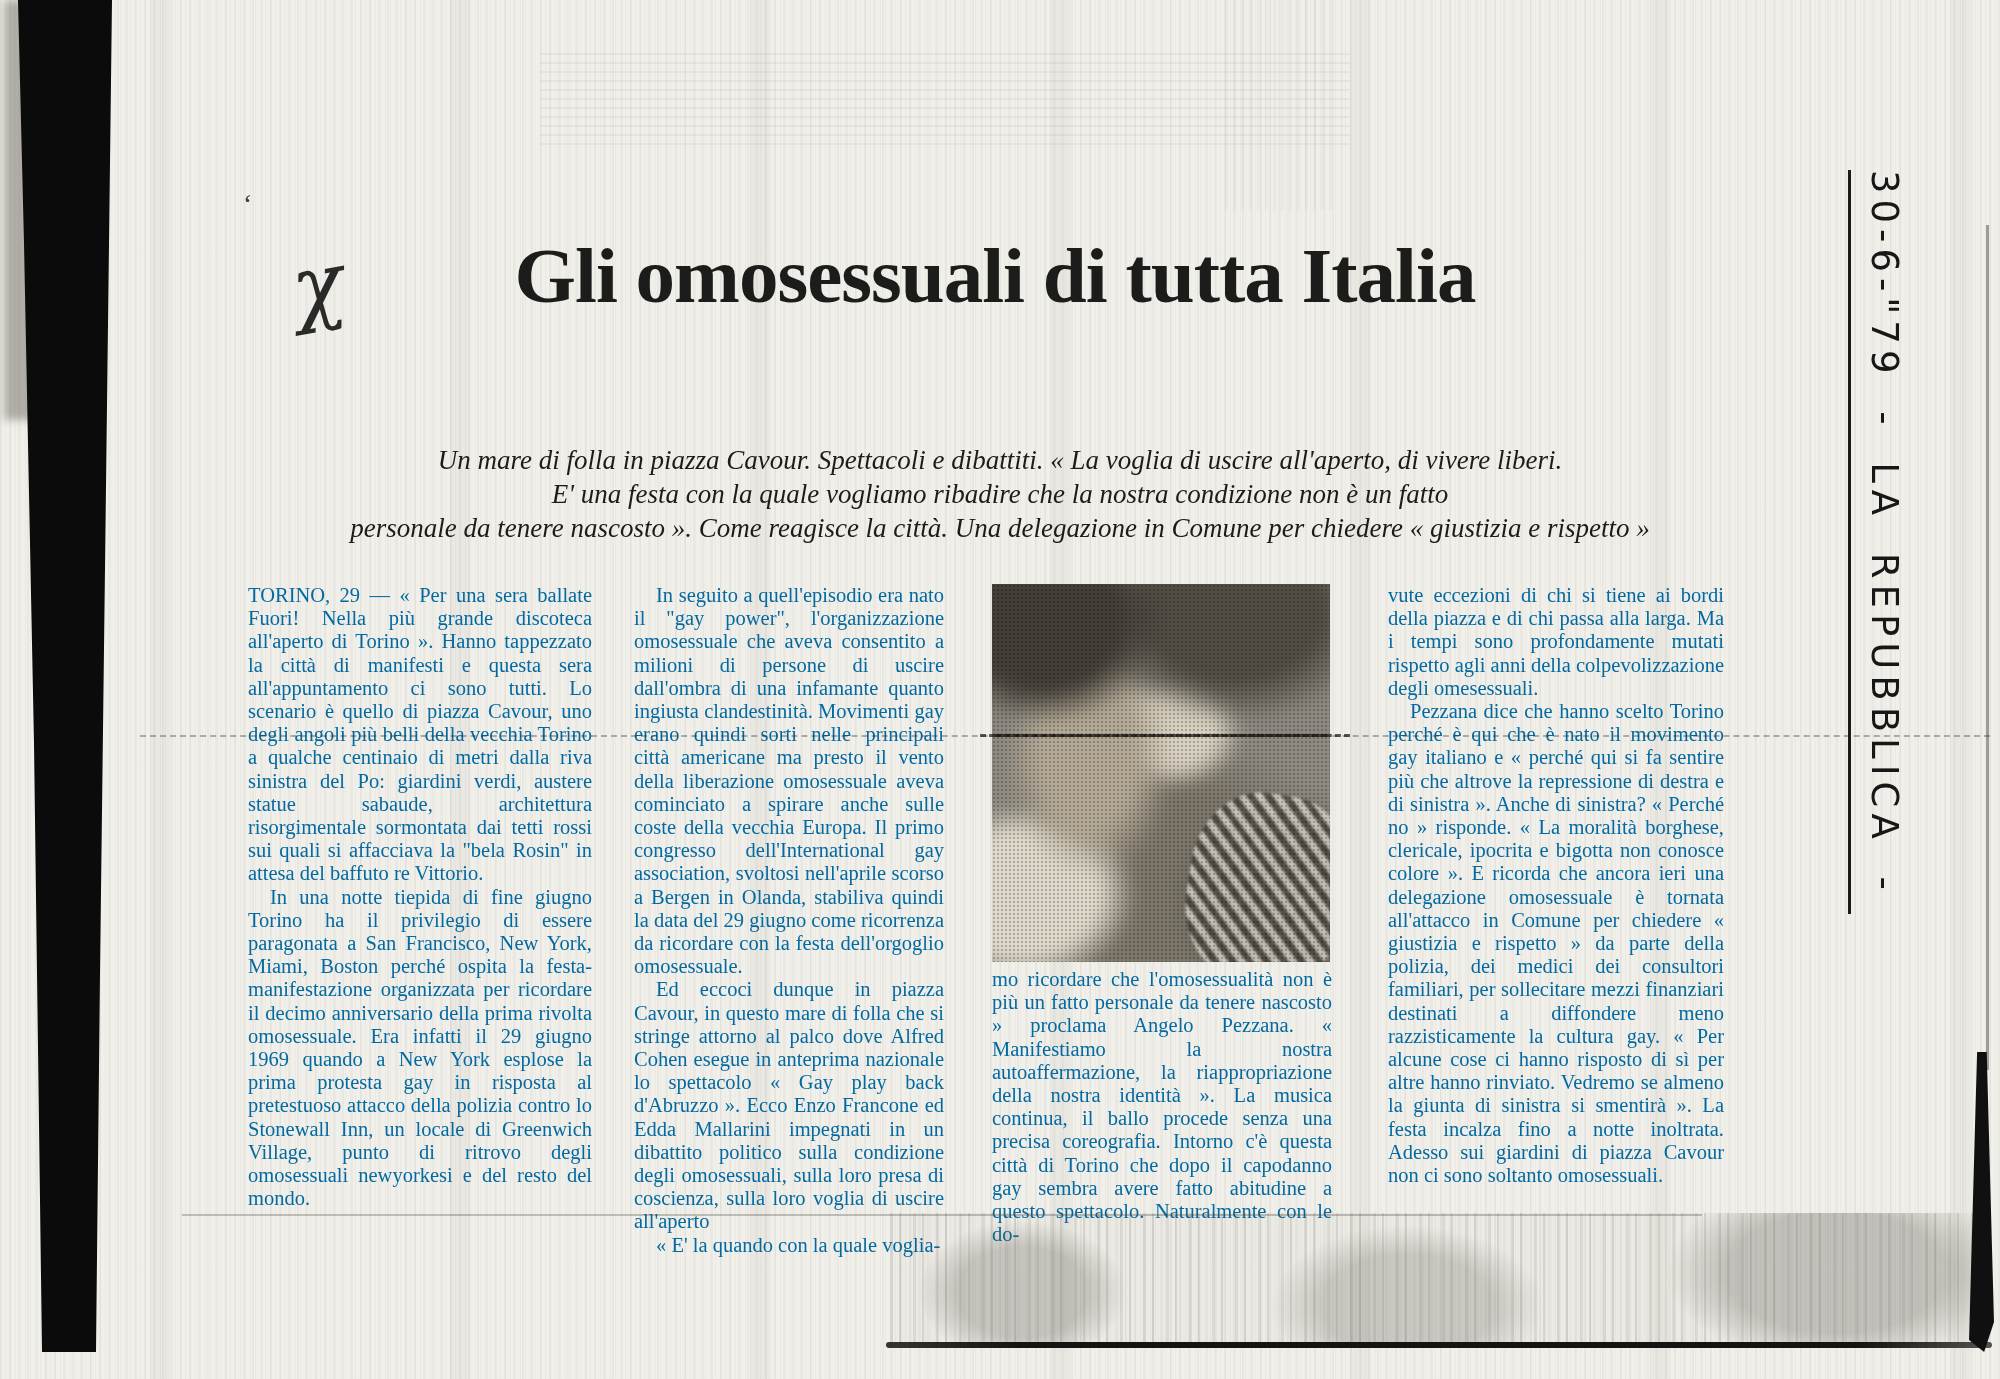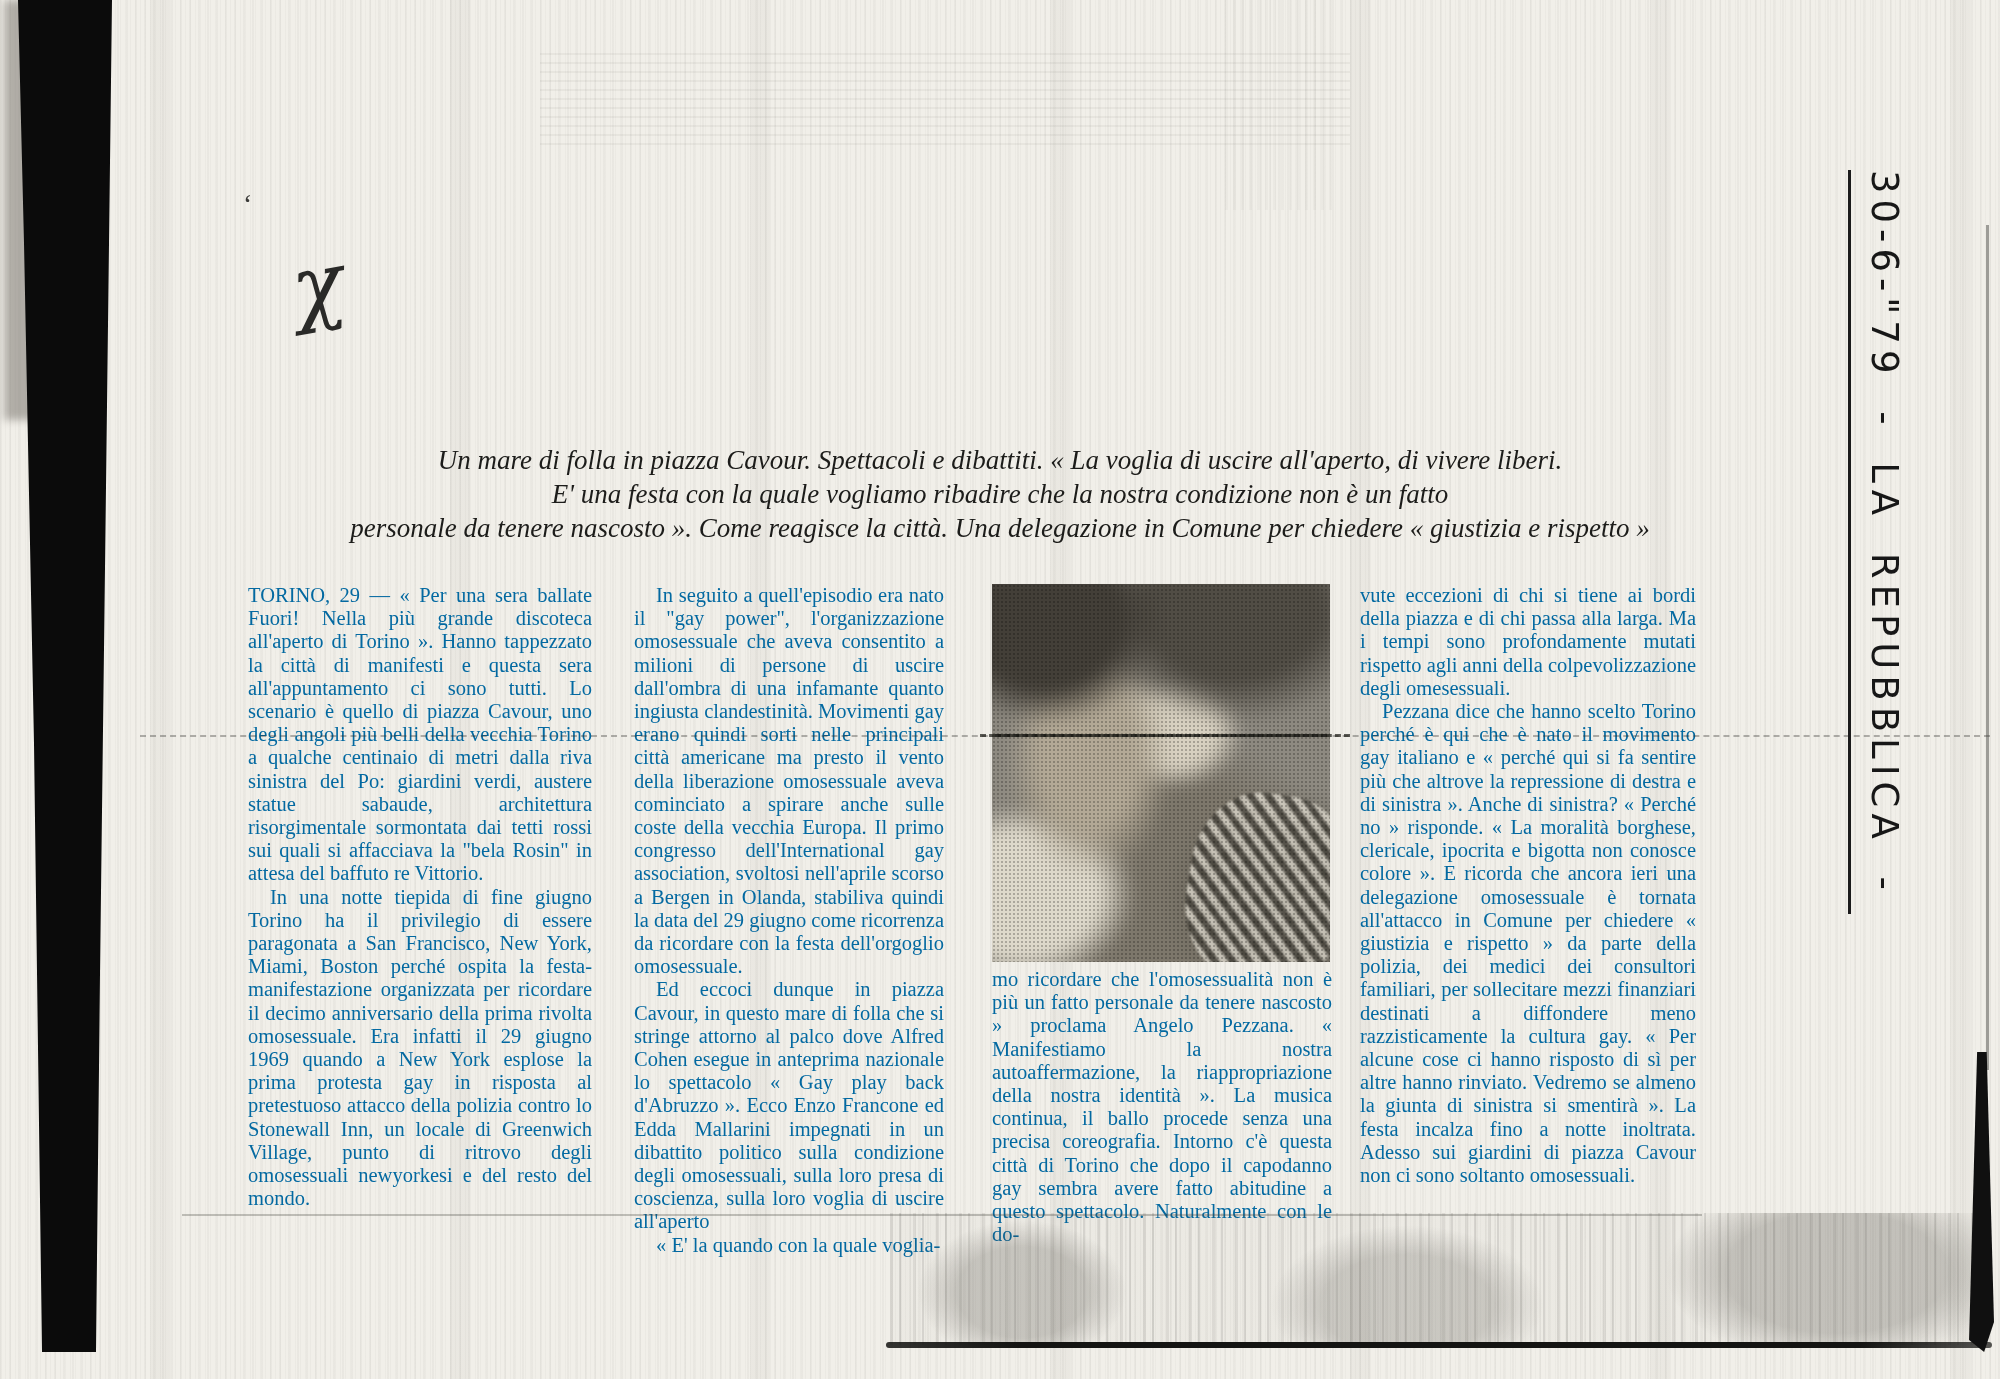--- a/index.html
+++ b/index.html
@@ -42,21 +42,21 @@
   .headline-2{position:absolute;left:30px;top:330px;width:1930px;text-align:center;font-size:79px;font-weight:bold;letter-spacing:-1px;line-height:1;}
   .x-mark{position:absolute;left:292px;top:236px;font-family:"DejaVu Serif",serif;font-style:italic;font-size:84px;color:#2a2a28;transform:rotate(-10deg);}
   .apostrophe-artifact{position:absolute;left:243px;top:188px;font-size:28px;color:#3a3a38;}
   .subhead{position:absolute;left:30px;top:443px;width:1940px;text-align:center;font-style:italic;font-size:27px;line-height:34px;}
   .byline{position:absolute;left:30px;top:544px;width:1930px;text-align:center;font-family:"Liberation Sans",sans-serif;font-weight:bold;font-size:20px;letter-spacing:.5px;}
   
   .col{position:absolute;top:584px;}
   .col-1{left:248px;width:344px;}
   .col-2{left:634px;width:310px;}
   .col-3{left:992px;width:340px;}
-  .col-4{left:1360px;width:336px;}
+  .col-4{left:1388px;width:336px;}
   .col p{margin:0;font-size:20.5px;line-height:23.2px;text-align:justify;text-indent:22px;color:#0369a1;}
   .col p.flush{text-indent:0;}
   
   .photo{position:relative;width:338px;height:378px;margin:0 0 6px 0;background:#8f8b83;overflow:hidden;}
   .photo .blobs{
     position:absolute;inset:-12px;filter:blur(7px);
     background:
       radial-gradient(170px 150px at 18% 12%, #433f38 0 45%, rgba(0,0,0,0) 70%),
       radial-gradient(210px 160px at 70% 10%, #514d45 0 42%, rgba(0,0,0,0) 70%),
       radial-gradient(120px 175px at 30% 46%, #b3a996 0 40%, rgba(0,0,0,0) 70%),
@@ -109,20 +109,21 @@
   <div class="streaks"></div>
   <div class="top-streaks"></div>
   <div class="right-band"></div>
 
   <div class="left-bar-smudge"></div>
   <div class="left-bar"></div>
 
   <div class="apostrophe-artifact">‘</div>
 
   <div class="x-mark">χ</div>
+  <div class="headline-1">Gli omosessuali di tutta Italia</div>
 
   <div class="subhead">
     <div>Un mare di folla in piazza Cavour. Spettacoli e dibattiti. « La voglia di uscire all'aperto, di vivere liberi.</div>
     <div>E' una festa con la quale vogliamo ribadire che la nostra condizione non è un fatto</div>
     <div>personale da tenere nascosto ». Come reagisce la città. Una delegazione in Comune per chiedere « giustizia e rispetto »</div>
   </div>
 
 
   <div class="col col-1">
     <p class="flush">TORINO, 29 — « Per una sera ballate Fuori! Nella più grande discoteca all'aperto di Torino ». Hanno tappezzato la città di manifesti e questa sera all'appuntamento ci sono tutti. Lo scenario è quello di piazza Cavour, uno degli angoli più belli della vecchia Torino a qualche centinaio di metri dalla riva sinistra del Po: giardini verdi, austere statue sabaude, architettura risorgimentale sormontata dai tetti rossi sui quali si affacciava la "bela Rosin" in attesa del baffuto re Vittorio.</p>

